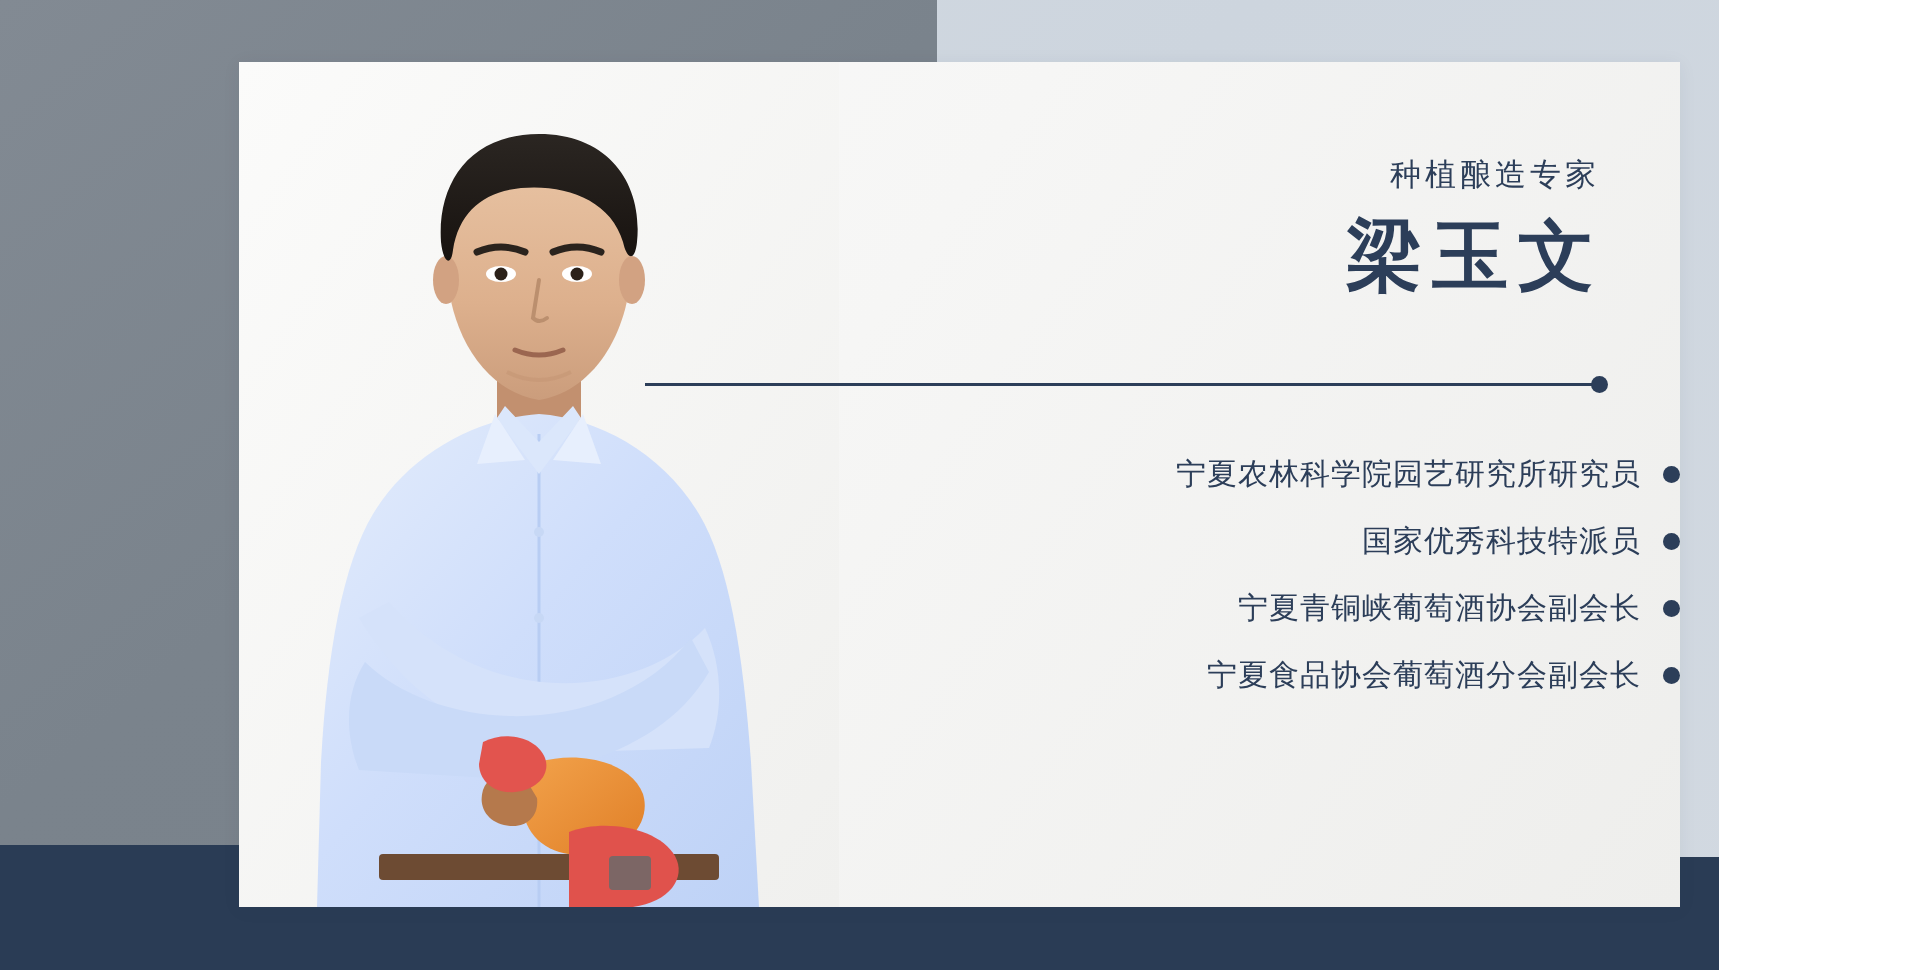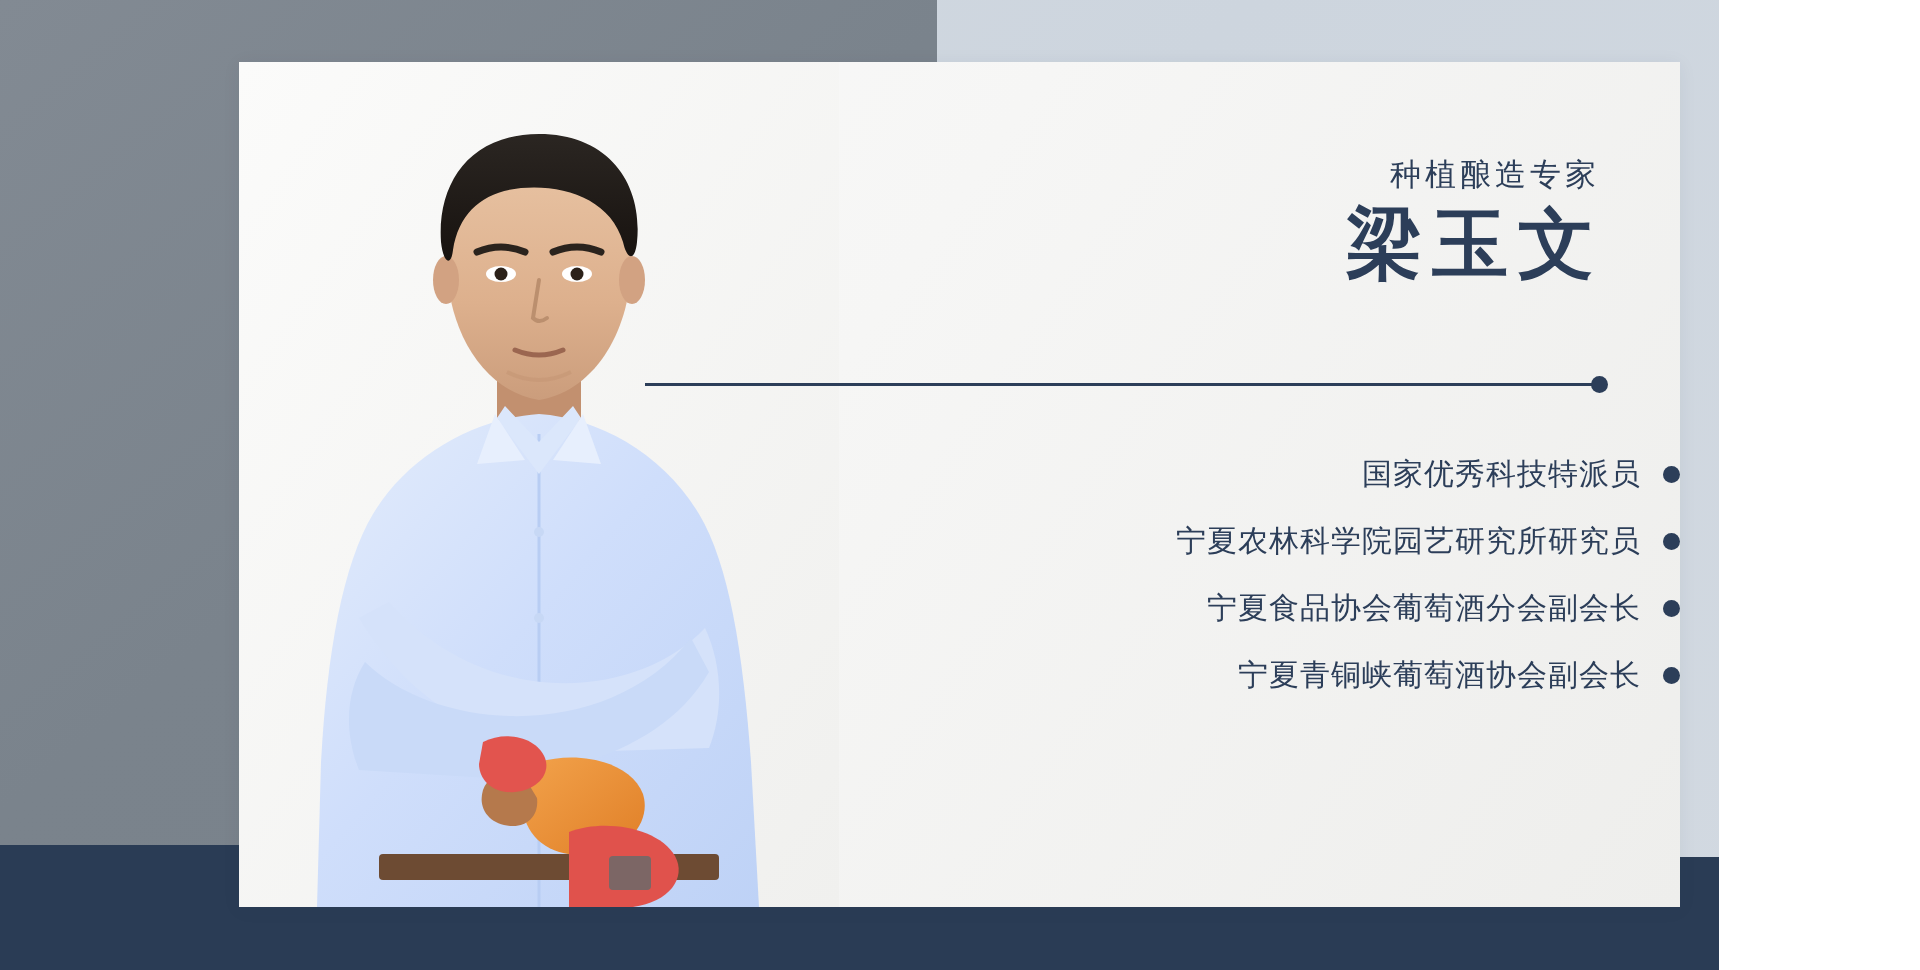--- a/index.html
+++ b/index.html
@@ -96,21 +96,21 @@
     letter-spacing: 4px;
     color: #2c3e59;
     font-weight: 400;
     text-align: right;
     white-space: nowrap;
   }
 
   .person-name {
     position: absolute;
     right: -4px;
-    top: 144px;
+    top: 156px;
     font-family: "Liberation Serif", "DejaVu Serif", serif;
     font-size: 76px;
     line-height: 1.0;
     letter-spacing: 10px;
     color: #2c3e59;
     font-weight: 700;
     text-align: center;
     white-space: nowrap;
   }
 
@@ -279,31 +279,31 @@
     <div class="text-col">
       <div class="eyebrow">种植酿造专家</div>
       <div class="person-name">梁玉文</div>
     </div>
 
     <div class="divider"></div>
     <div class="divider-dot"></div>
 
     <ul class="credentials">
       <li class="cred-item">
+        <span class="cred-text">宁夏农林科学院园艺研究所研究员</span>
+        <span class="cred-bullet"></span>
+      </li>
+      <li class="cred-item">
         <span class="cred-text">国家优秀科技特派员</span>
         <span class="cred-bullet"></span>
       </li>
       <li class="cred-item">
-        <span class="cred-text">宁夏农林科学院园艺研究所研究员</span>
+        <span class="cred-text">宁夏青铜峡葡萄酒协会副会长</span>
         <span class="cred-bullet"></span>
       </li>
       <li class="cred-item">
         <span class="cred-text">宁夏食品协会葡萄酒分会副会长</span>
         <span class="cred-bullet"></span>
       </li>
-      <li class="cred-item">
-        <span class="cred-text">宁夏青铜峡葡萄酒协会副会长</span>
-        <span class="cred-bullet"></span>
-      </li>
     </ul>
 
   </div>
 </div>
 
 </body></html>

